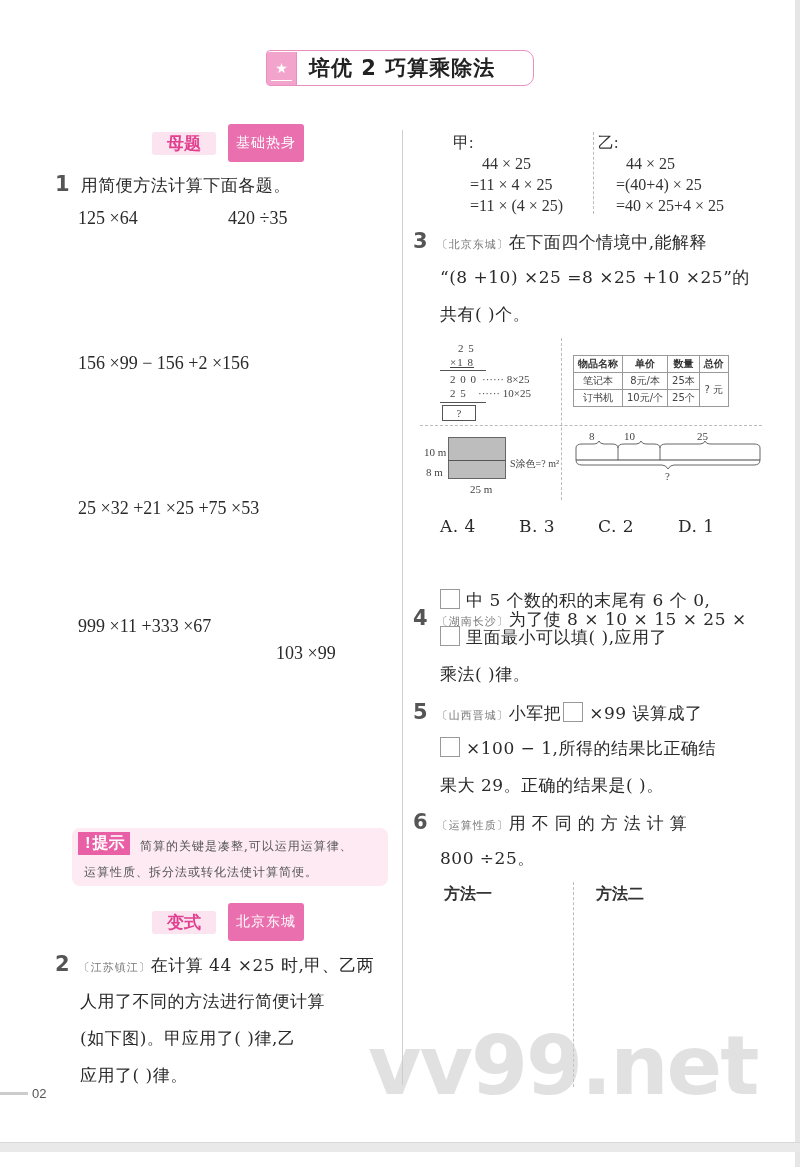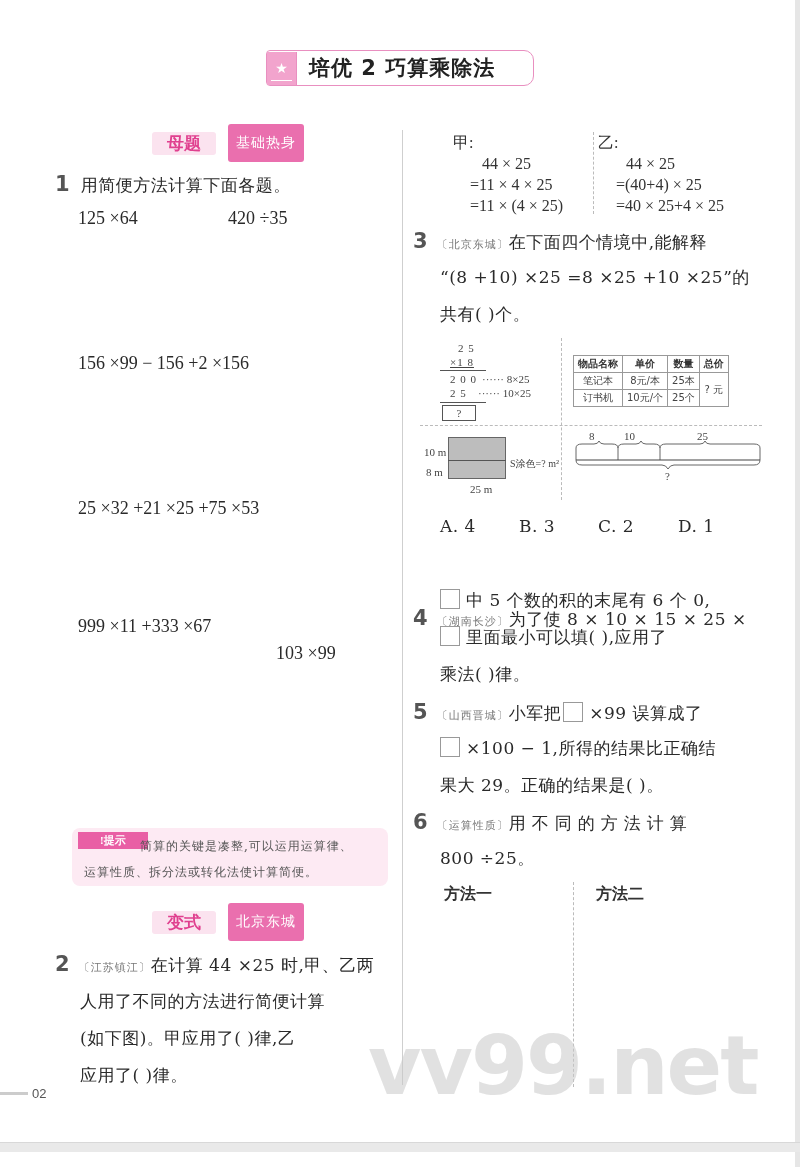--- a/index.html
+++ b/index.html
@@ -26,21 +26,21 @@
 
     .qnum { font-family: "DejaVu Sans", sans-serif; font-weight: bold; font-size: 21px; color: #555; }
     .src { font-size: 11px; color: #777; letter-spacing: 1px; }
     .txt { font-size: 17px; color: #2a2a2a; letter-spacing: 0.5px; }
     .math { font-family: "Liberation Serif", serif; font-size: 18px; color: #2a2a2a; }
     .line { position: absolute; white-space: nowrap; }
     .box { display: inline-block; width: 20px; height: 20px; border: 1.5px solid #999; vertical-align: -3px; margin-right: 6px; }
 
     
     .tip { left: 72px; top: 828px; width: 316px; height: 58px; background: #fdeaf3; border-radius: 8px; }
-    .tip-label { left: 78px; top: 832px; background: #e95fa5; color: #fff; font-size: 11px; padding: 1px 22px; font-family: Liberation Serif, serif; font-weight: bold; }
+    .tip-label { left: 78px; top: 832px; background: #e95fa5; color: #fff; font-size: 16px; padding: 1px 5px; font-family: Liberation Mono, monospace; font-weight: bold; }
     .tip-text { font-size: 12px; color: #555; letter-spacing: 1px; }
 
     
     .sol { font-family: "Liberation Serif", serif; font-size: 16px; color: #333; line-height: 21px; }
     .sol-divider { left: 593px; top: 132px; height: 82px; border-left: 1px dashed #bbb; }
 
     
     .fig-hdash { border-top: 1px dashed #bbb; height: 0; }
     .fig-vdash { border-left: 1px dashed #bbb; width: 0; }
     .small { font-family: "Liberation Serif", serif; font-size: 11px; color: #444; }

